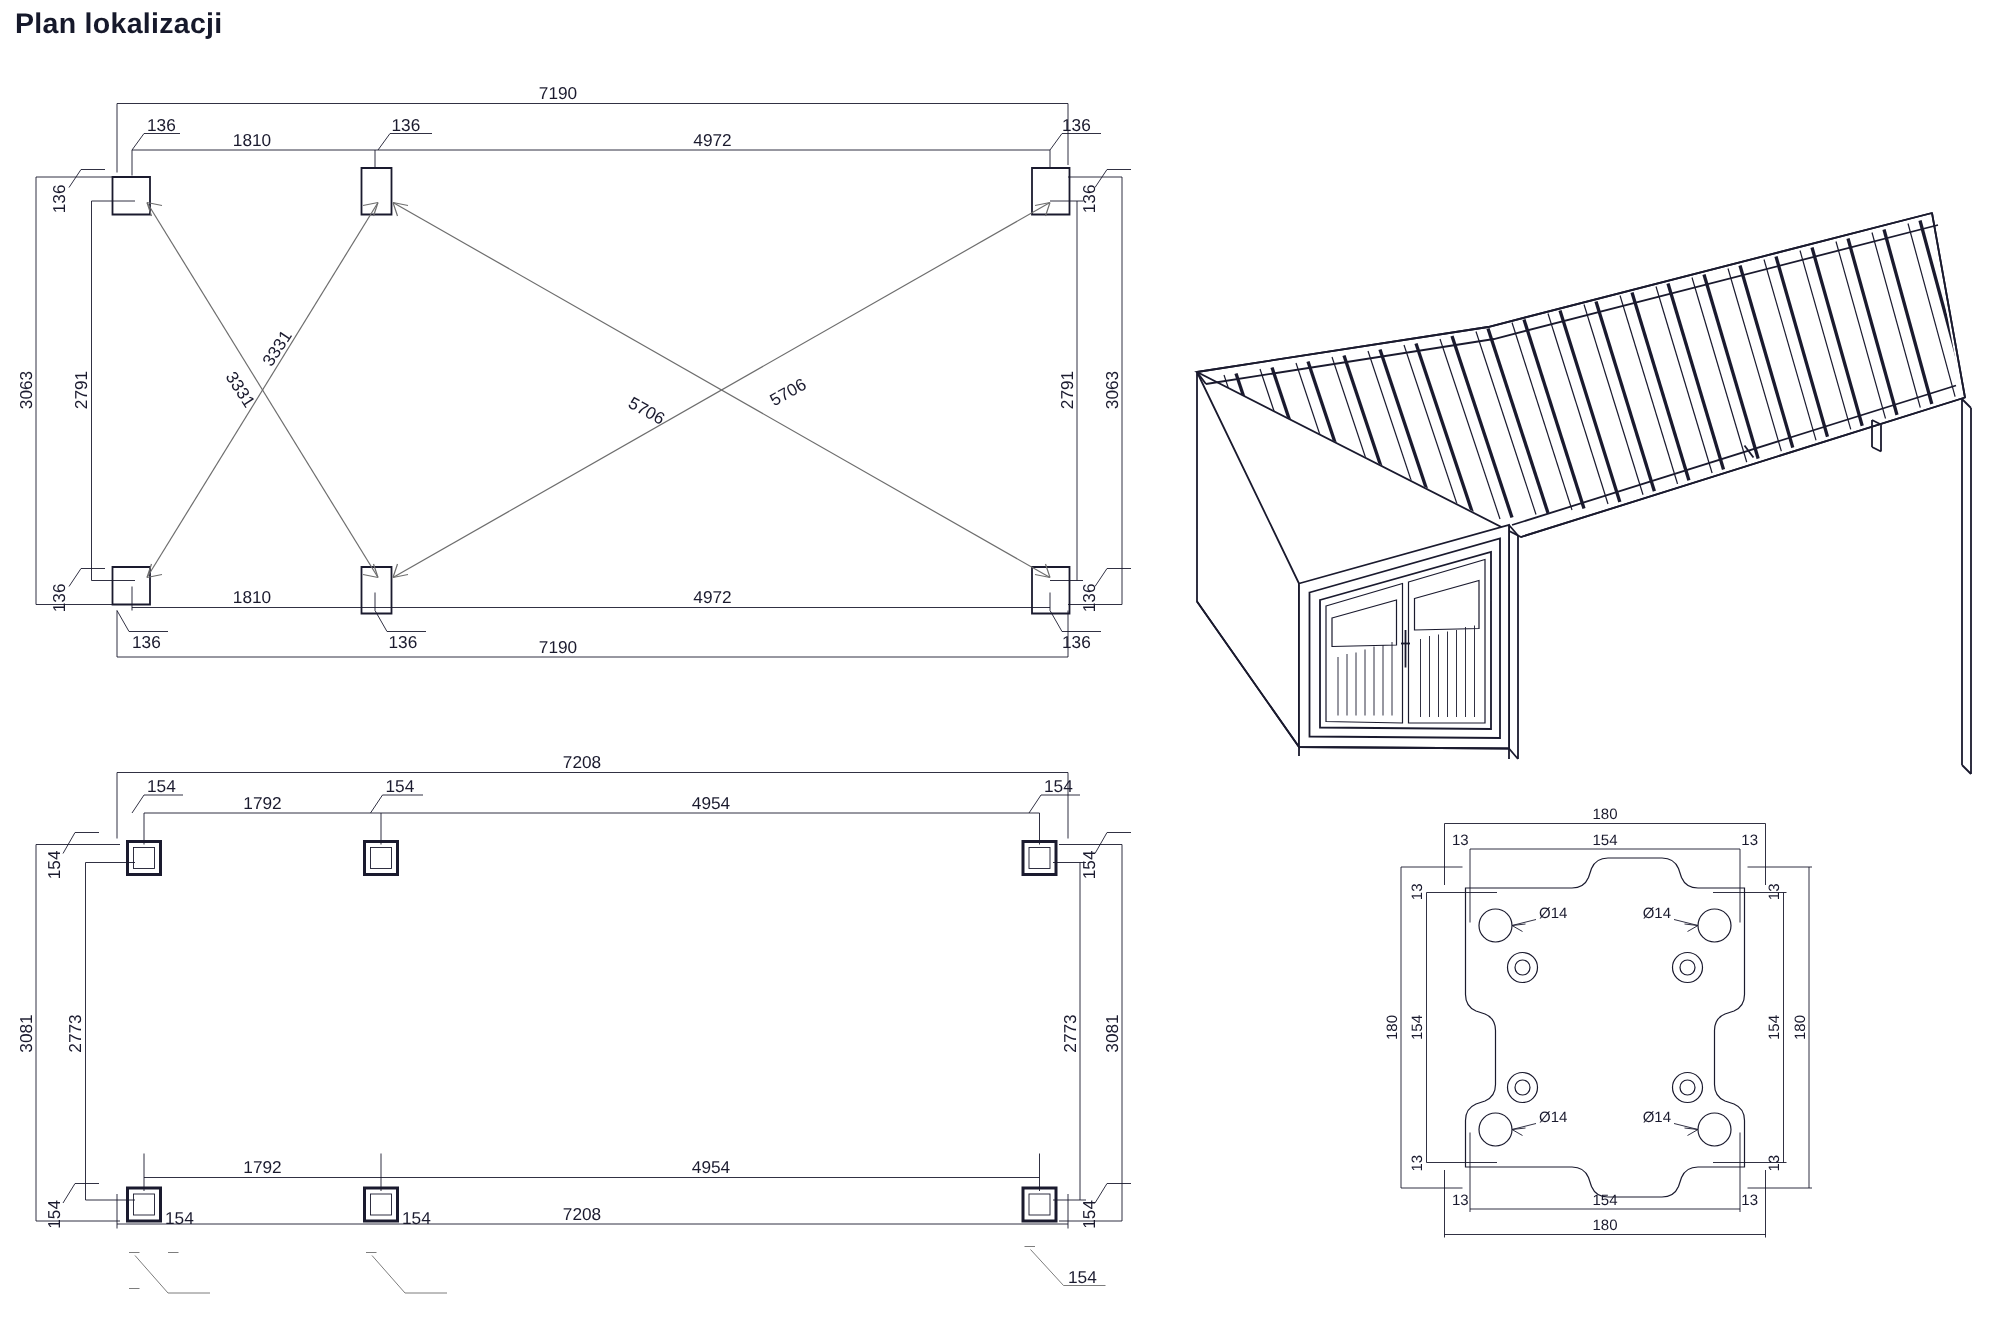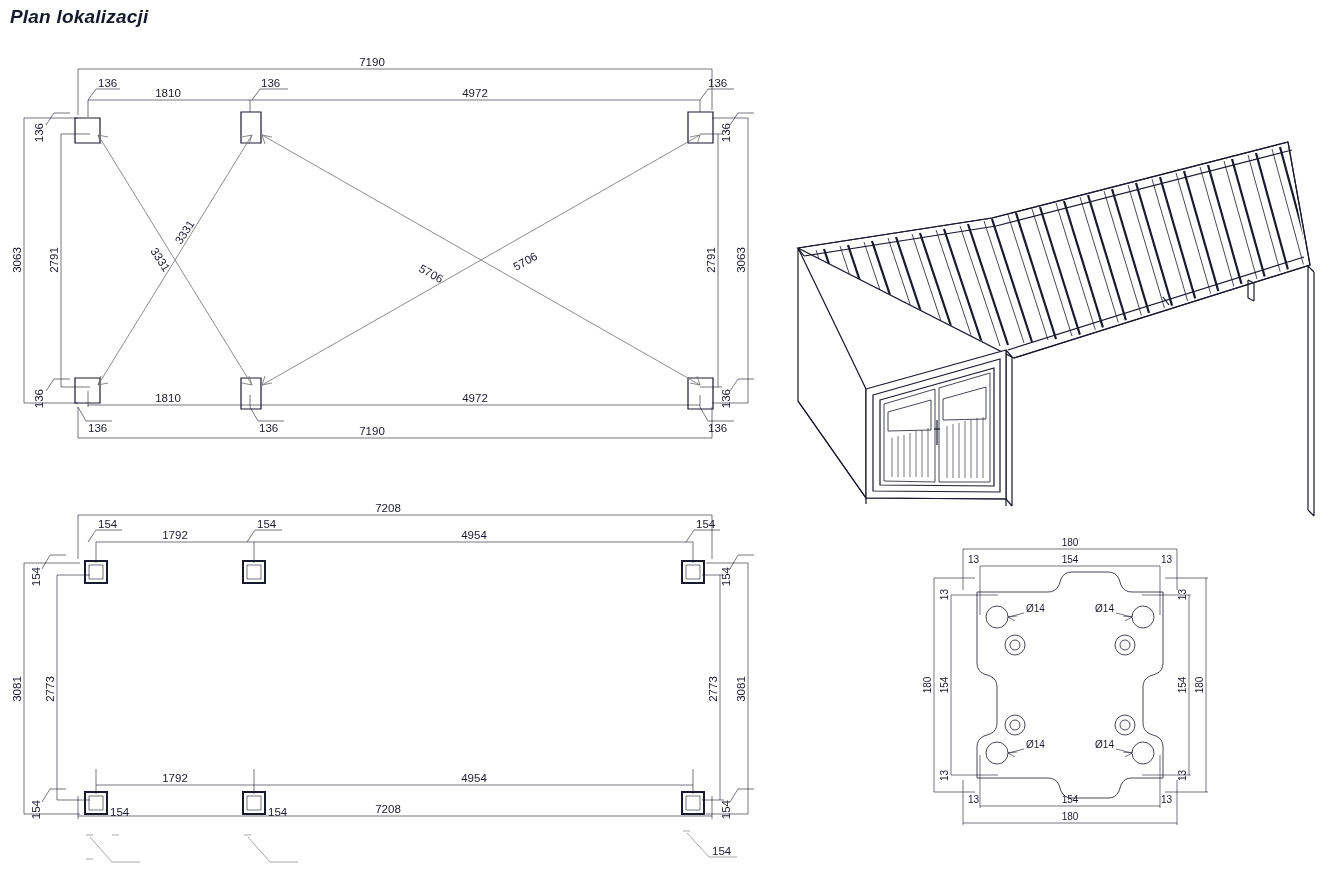--- a/index.html
+++ b/index.html
@@ -3,21 +3,21 @@
 <meta charset="utf-8">
 <style>
   html,body{margin:0;padding:0;background:#ffffff;}
   body{
     width:1338px;height:879px;position:relative;overflow:hidden;
     font-family:"Liberation Sans", sans-serif;
     color:#1a1a2e;
   }
   #page-title{
     position:absolute;left:10px;top:6px;
-    font-size:19px;font-weight:bold;letter-spacing:.2px;color:#16192b;font-style:italic;
+    font-size:19px;font-weight:bold;letter-spacing:.2px;color:#16192b;
   }
   .dwg{position:absolute;}
   svg{display:block;overflow:visible;}
   text{font-family:"Liberation Sans", sans-serif;fill:#1a1a2e;}
   .dim{font-size:11.5px;}
   .dim-sm{font-size:10px;}
   .ln{stroke:#1a1a2e;fill:none;}
   .thin{stroke-width:.8;}
   .thinner{stroke-width:.6;}
   .med{stroke-width:1.2;}

